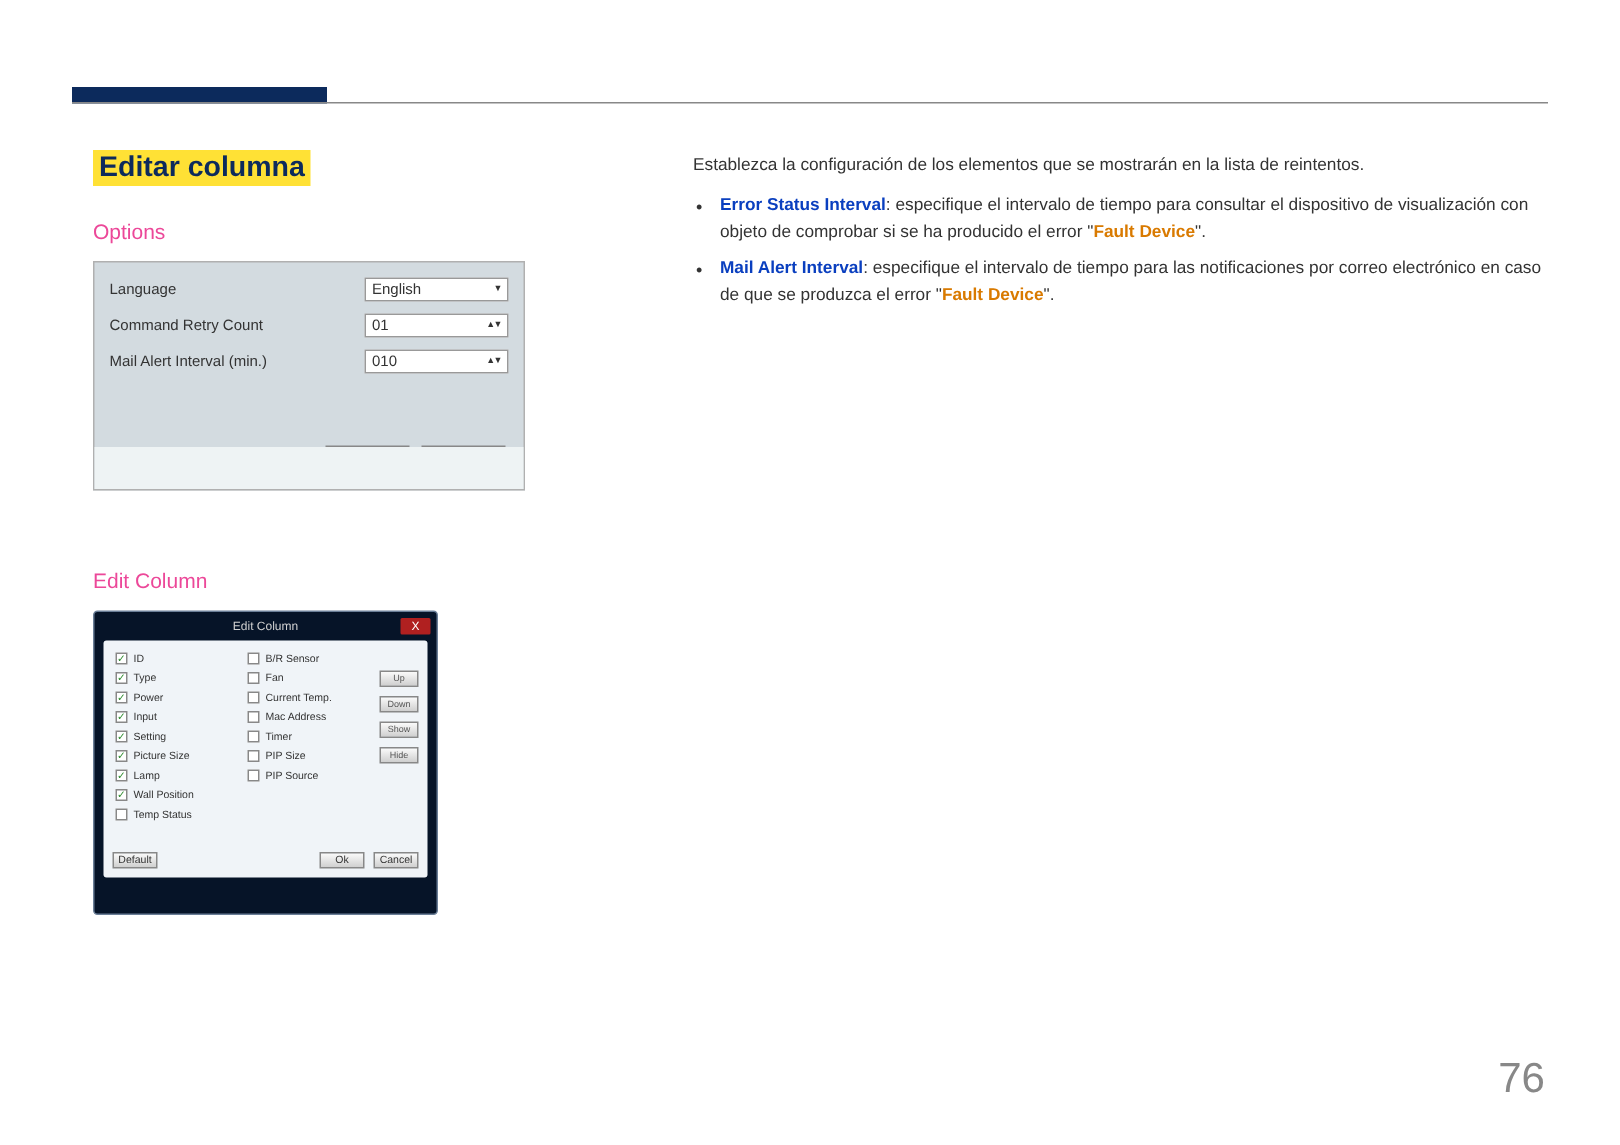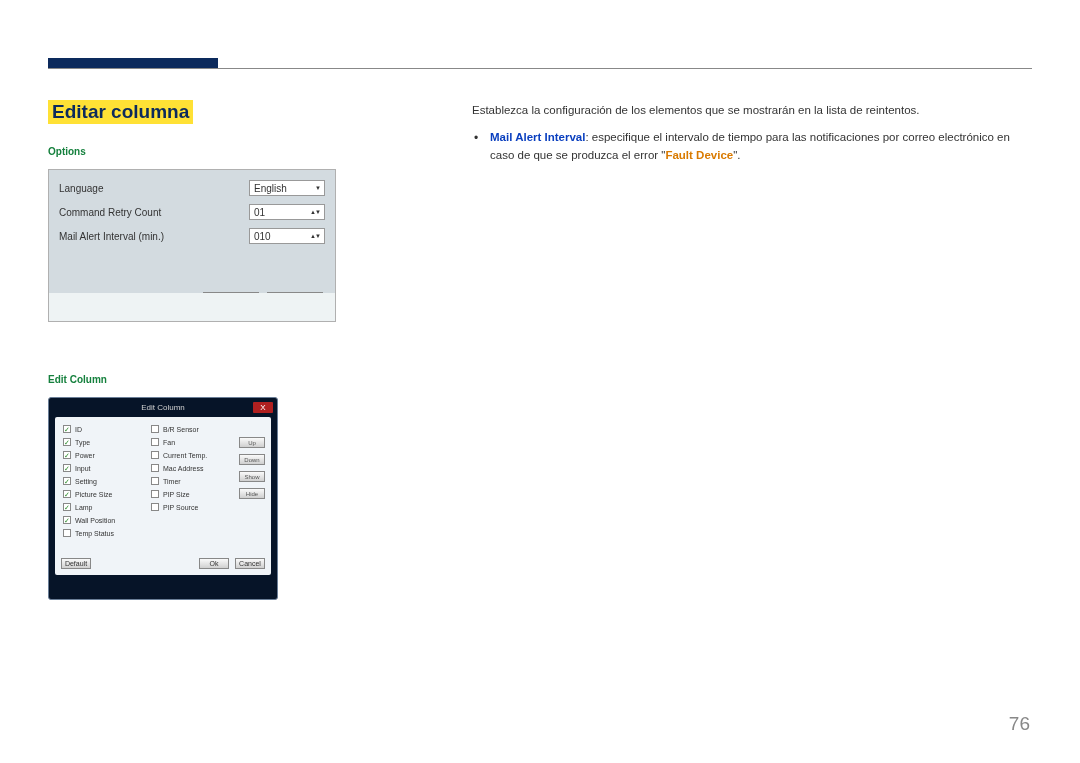--- a/index.html
+++ b/index.html
@@ -28,58 +28,59 @@
     position: absolute;
     top: 58px;
     left: 48px;
     width: 170px;
     height: 11px;
     background: #0c2a5c;
   }
   .content {
     display: flex;
     margin-top: 50px;
-    gap: 84px;
+    gap: 60px;
+    margin-left: 14px;
   }
   .left-col { width: 340px; flex-shrink: 0; }
   .right-col { flex: 1; padding-top: 2px; }
   .heading-hl {
     background: #ffe135;
     display: inline-block;
     font-size: 19px;
     font-weight: bold;
     color: #0c2a5c;
     padding: 1px 4px;
     margin-bottom: 22px;
   }
   .subhead {
-    font-size: 10px;
-    font-weight: bold;
-    color: #15803d;
+    font-size: 14px;
+    font-weight: normal;
+    color: #ec4899;
     margin-bottom: 12px;
   }
   
   .options-box {
     width: 288px;
     height: 153px;
     background: #d3dbe0;
     border: 1px solid #b0b0b0;
     position: relative;
     font-size: 10px;
     color: #333;
   }
   .opt-row {
     display: flex;
     align-items: center;
     padding: 4px 10px;
   }
   .opt-row:first-child { padding-top: 10px; }
   .opt-label { flex: 1; }
   .opt-input {
-    width: 76px;
+    width: 96px;
     height: 16px;
     background: #fff;
     border: 1px solid #999;
     font-size: 10px;
     padding: 0 4px;
     display: flex;
     align-items: center;
     justify-content: space-between;
   }
   .tri { font-size: 8px; color: #333; }
@@ -201,21 +202,21 @@
     top: 0;
     color: #333;
     font-size: 12px;
   }
   .term { color: #0a3fbf; font-weight: bold; }
   .term-orange { color: #d97a00; font-weight: bold; }
   .page-num {
     position: absolute;
     right: 50px;
     bottom: 28px;
-    font-size: 19px;
+    font-size: 28px;
     color: #888;
   }
   .editcol-right-text { font-size: 11.5px; color: #333; }
 </style>
 </head>
 <body>
 
 <div class="page">
   <div class="header-block"></div>
   <div class="header-rule"></div>
@@ -351,20 +352,21 @@
               </div>
             </div>
           </div>
         </div>
       </div>
     </div>
 
     <div class="right-col">
       <div class="intro">Establezca la configuración de los elementos que se mostrarán en la lista de reintentos.</div>
       <ul class="desc" id="desc-list">
+          <li><span class="term">Error Status Interval</span><span>: especifique el intervalo de tiempo para consultar el dispositivo de visualización con objeto de comprobar si se ha producido el error </span>"<span class="term-orange">Fault Device</span>"<span>.</span></li>
           <li><span class="term">Mail Alert Interval</span><span>: especifique el intervalo de tiempo para las notificaciones por correo electrónico en caso de que se produzca el error </span>"<span class="term-orange">Fault Device</span>"<span>.</span></li>
         </ul>
 
       <div style="height:234px"></div>
     </div>
   </div>
 
   <div class="page-num">76</div>
 </div>
 

